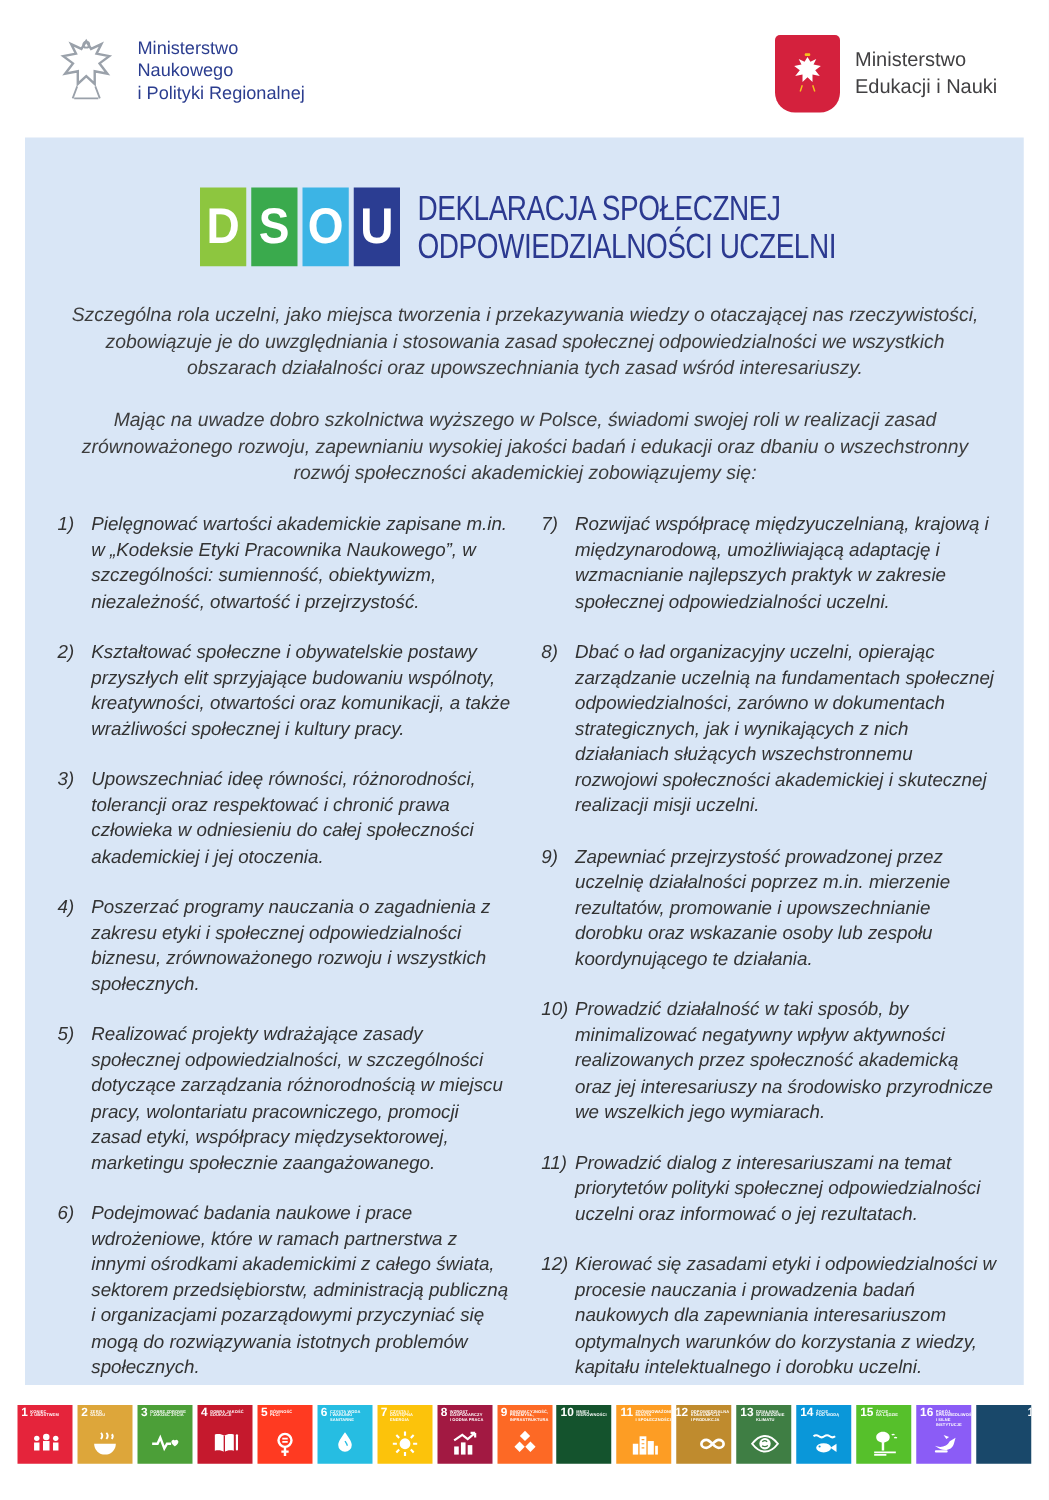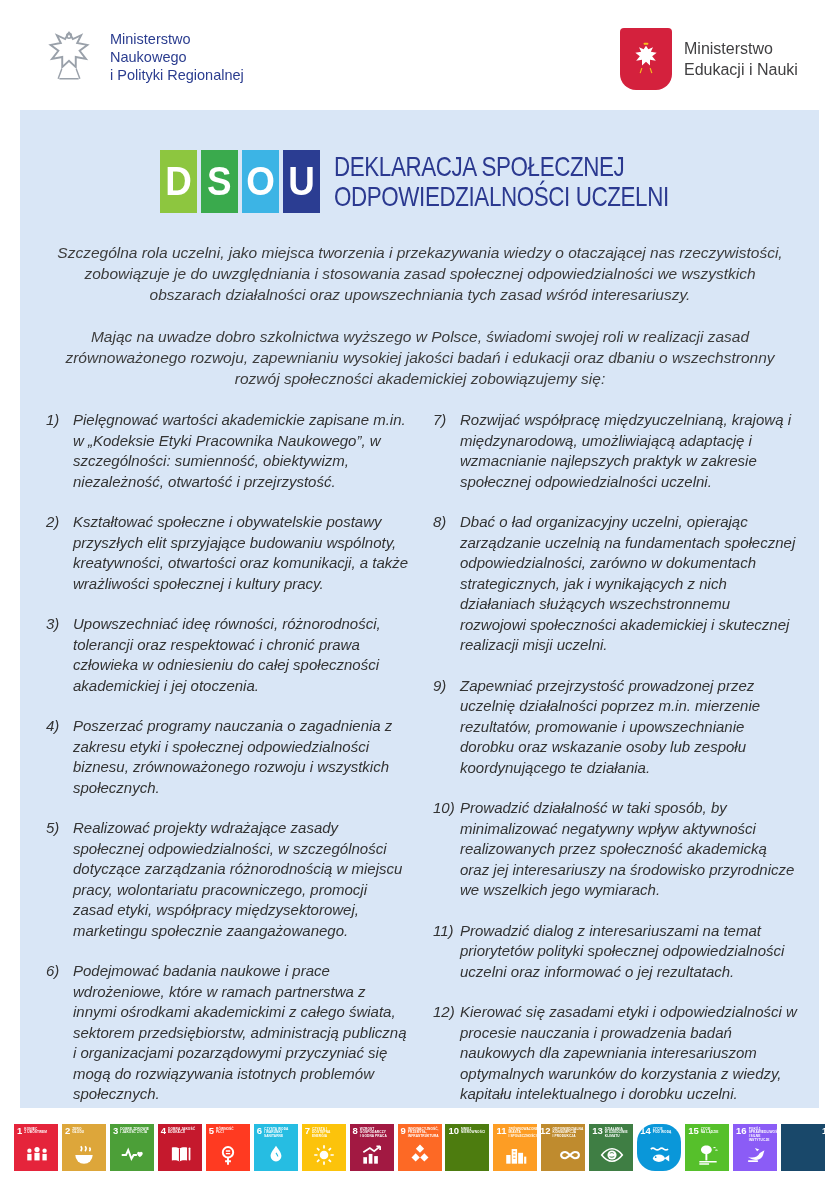--- a/index.html
+++ b/index.html
@@ -295,21 +295,21 @@
 INFRASTRUKTURA</span>
     </div>
     <div class="sdg-icon">
           <svg viewBox="0 0 24 24" fill="#fff">
             <rect x="9.3" y="3.5" width="5.4" height="5.4" transform="rotate(45 12 6.2)"></rect>
             <rect x="5.3" y="11.5" width="5.4" height="5.4" transform="rotate(45 8 14.2)"></rect>
             <rect x="13.3" y="11.5" width="5.4" height="5.4" transform="rotate(45 16 14.2)"></rect>
           </svg>
         </div>
   </div>
-      <div class="sdg-tile" style="background: #4d7c0f; gap: 48px;">
+      <div class="sdg-tile" style="background: #14532d; gap: 48px;">
     <div class="sdg-head">
       <span class="sdg-num">10</span>
       <span class="sdg-label">MNIEJ
 NIERÓWNOŚCI</span>
     </div>
     <div class="sdg-icon">
           <svg viewBox="0 0 24 24" fill="#fff">
             <path d="M9 10.3h6M9 13.7h6" stroke="#fff" stroke-width="2"></path>
             <path d="M12 2.8l2.6 3.2H9.4zM12 21.2l-2.6-3.2h5.2zM2.8 12l3.2-2.6v5.2zM21.2 12l-3.2-2.6v5.2z"></path>
           </svg>
@@ -353,21 +353,21 @@
 KLIMATU</span>
     </div>
     <div class="sdg-icon">
           <svg viewBox="0 0 24 24" fill="#fff">
             <path d="M2.5 12c3-3.9 6.6-5.8 9.5-5.8s6.5 1.9 9.5 5.8c-3 3.9-6.6 5.8-9.5 5.8S5.5 15.9 2.5 12z" fill="none" stroke="#fff" stroke-width="1.5"></path>
             <circle cx="12" cy="12" r="4.2"></circle>
             <path d="M10 10.5c1-.9 2.6-1 3.6 0M9.8 13.4c1.3.9 3 .8 4.3-.1" fill="none" stroke="#3f7e44" stroke-width="0.9"></path>
           </svg>
         </div>
   </div>
-      <div class="sdg-tile" style="background: rgb(10, 151, 217); border-radius: 18px;">
+      <div class="sdg-tile" style="background: rgb(10, 151, 217);">
     <div class="sdg-head">
       <span class="sdg-num">14</span>
       <span class="sdg-label">ŻYCIE
 POD WODĄ</span>
     </div>
     <div class="sdg-icon">
           <svg viewBox="0 0 24 24" fill="#fff">
             <path d="M3.5 6.5q2-1.6 4 0t4 0 4 0 4 0" fill="none" stroke="#fff" stroke-width="1.5"></path>
             <ellipse cx="11" cy="15" rx="5.5" ry="3.4"></ellipse>
             <path d="M16 15l4.5-3v6z"></path>

